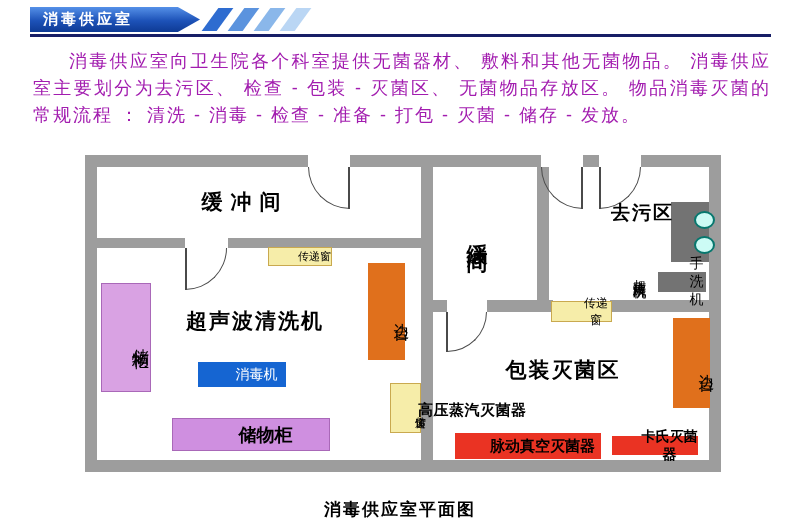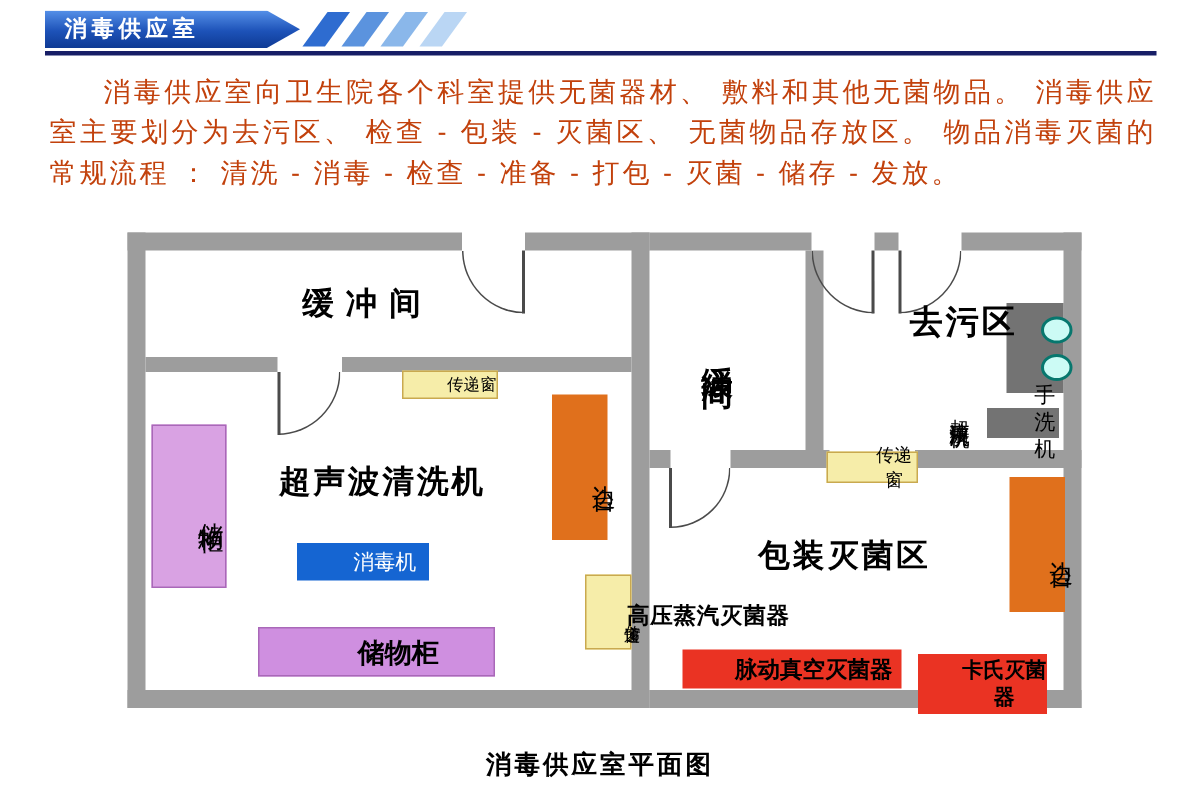--- a/index.html
+++ b/index.html
@@ -13,21 +13,21 @@
           display:flex;align-items:center;padding-left:13px;box-sizing:border-box;}
   .banner-text{color:#fff;font-weight:700;font-size:15px;letter-spacing:3px;white-space:nowrap;}
   .stripes{position:absolute;left:210px;top:8px;height:23px;display:flex;gap:11px;}
   .stripes i{display:block;width:15px;transform:skewX(-36deg);}
   .s1{background:#2e6cd0}.s2{background:#5b93de}.s3{background:#8ab7ea}.s4{background:#bad6f4}
   .rule{position:absolute;left:30px;top:34px;width:741px;height:3px;background:#171e66;}
 
   
   .intro{position:absolute;left:33px;top:48px;width:738px;margin:0;
          font-size:18px;line-height:27px;letter-spacing:2px;
-         text-indent:2em;text-align:justify;color:#c2410c;}
+         text-indent:2em;text-align:justify;color:#a21caf;}
 
   
   .w{position:absolute;background:#9d9d9d;z-index:1;}
   .arc{position:absolute;border:1.5px solid #4a4a4a;z-index:1;box-sizing:border-box;}
   .arc.bl{border-top:none;border-right:none;border-bottom-left-radius:100% 100%;}
   .arc.br{border-top:none;border-left:none;border-bottom-right-radius:100% 100%;}
   .leaf{position:absolute;width:2px;background:#4a4a4a;z-index:1;}
 
   .box{position:absolute;display:flex;align-items:center;justify-content:center;
        z-index:2;font-size:15px;color:#000;box-sizing:border-box;text-align:center;padding-left:29px;}
@@ -95,38 +95,38 @@
     <div class="arc bl" style="left:541px;top:167px;width:42px;height:42px"></div>
     <div class="leaf" style="left:581px;top:167px;height:42px"></div>
     <div class="arc br" style="left:599px;top:167px;width:42px;height:42px"></div>
     <div class="leaf" style="left:599px;top:167px;height:42px"></div>
     <div class="arc br" style="left:447px;top:312px;width:40px;height:40px"></div>
     <div class="leaf" style="left:446px;top:312px;height:40px"></div>
 
     <div class="lbl room" style="left:150px;top:188px;width:190px;letter-spacing:8px">缓冲间</div>
     <div class="lbl room" style="left:160px;top:307px;width:190px;letter-spacing:2px">超声波清洗机</div>
     <div class="lbl room vt" style="left:459px;top:190px;width:32px;height:86px;letter-spacing:4px">缓冲间</div>
-    <div class="lbl room" style="left:590px;top:200px;width:105px;font-size:22px;letter-spacing:2px">去污区</div>
+    <div class="lbl room" style="left:590px;top:200px;width:105px;font-size:19px;letter-spacing:2px">去污区</div>
     <div class="lbl room" style="left:488px;top:356px;width:150px;letter-spacing:2px">包装灭菌区</div>
 
     <div class="box purple1 vt" style="left:101px;top:283px;width:50px;height:109px;font-size:17px">储物柜</div>
     <div class="box purple2" style="left:172px;top:418px;width:158px;height:33px">储物柜</div>
     <div class="box blue" style="left:198px;top:362px;width:88px;height:25px">消毒机</div>
     <div class="box orange vt" style="left:368px;top:263px;width:37px;height:97px;font-size:16px">边台</div>
     <div class="box yellow" style="left:268px;top:247px;width:64px;height:19px">传递窗</div>
     <div class="box yellow vt" style="left:390px;top:383px;width:26px;height:50px;letter-spacing:0">传递窗</div>
 
     <div class="box yellow" style="left:551px;top:301px;width:61px;height:21px;font-size:12px">传递窗</div>
     <div class="box cyan sink" style="left:671px;top:202px;width:38px;height:60px">
       <span class="basin"></span>
       <span class="basin"></span>
     </div>
     <div class="box cyan" style="left:658px;top:272px;width:48px;height:20px;font-size:14px">手洗机</div>
     <div class="lbl vt" style="left:628px;top:222px;width:20px;height:100px;font-size:13.5px;letter-spacing:1px">超声波清洗机</div>
     <div class="box orange vt" style="left:673px;top:318px;width:37px;height:90px;font-size:16px">边台</div>
     <div class="lbl" style="left:418px;top:401px;width:120px;font-size:15px;font-weight:600;text-align:left;letter-spacing:0.5px">高压蒸汽灭菌器</div>
     <div class="box red" style="left:455px;top:433px;width:146px;height:26px">脉动真空灭菌器</div>
-    <div class="box red" style="left:612px;top:436px;width:86px;height:40px;font-size:14px">卡氏灭菌器</div>
+    <div class="box red" style="left:612px;top:436px;width:86px;height:19px;font-size:14px">卡氏灭菌器</div>
   </div>
 
   <div class="caption">消毒供应室平面图</div>
 
 </div>
 
 </body></html>

